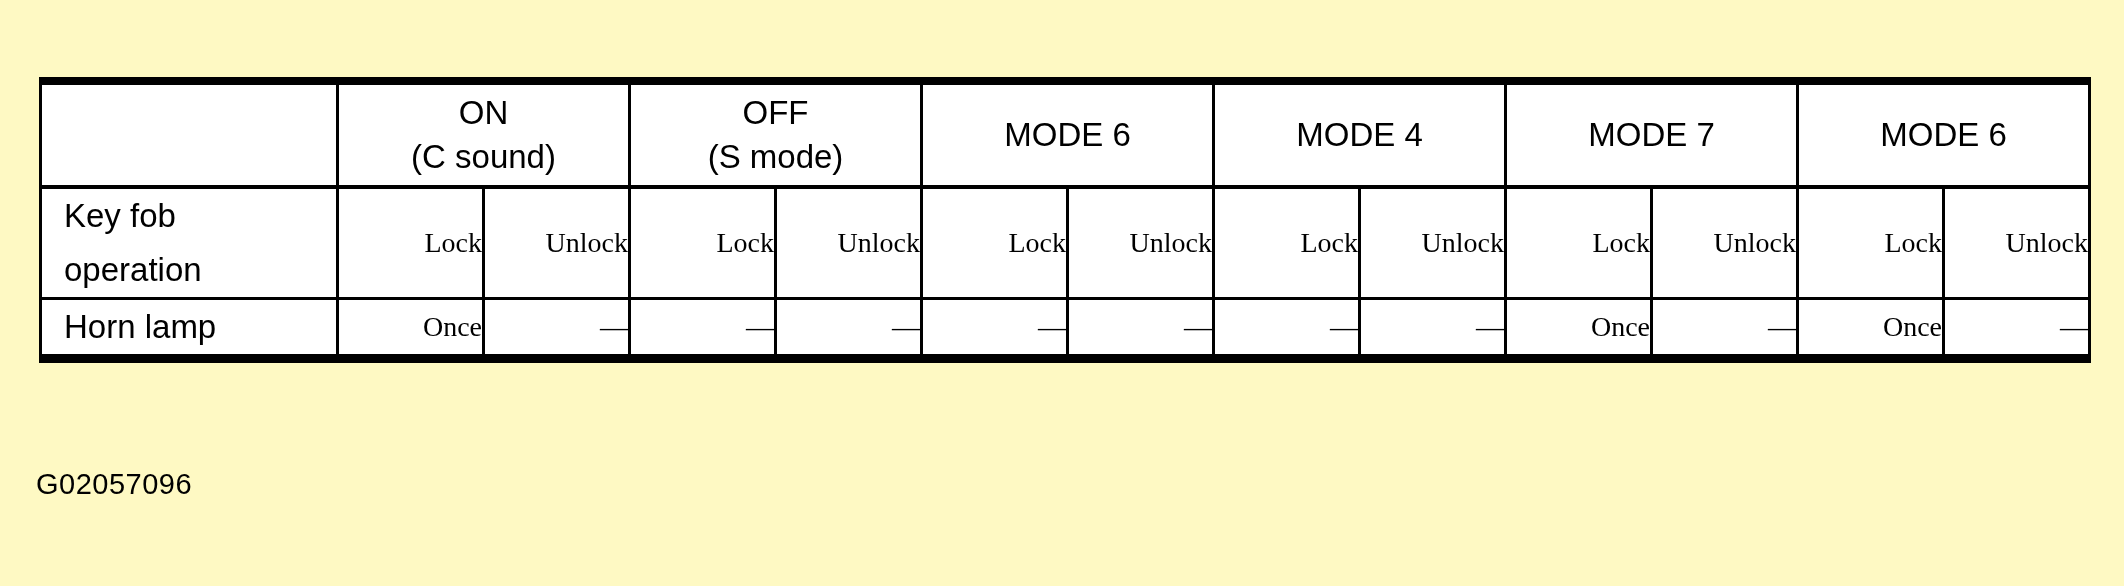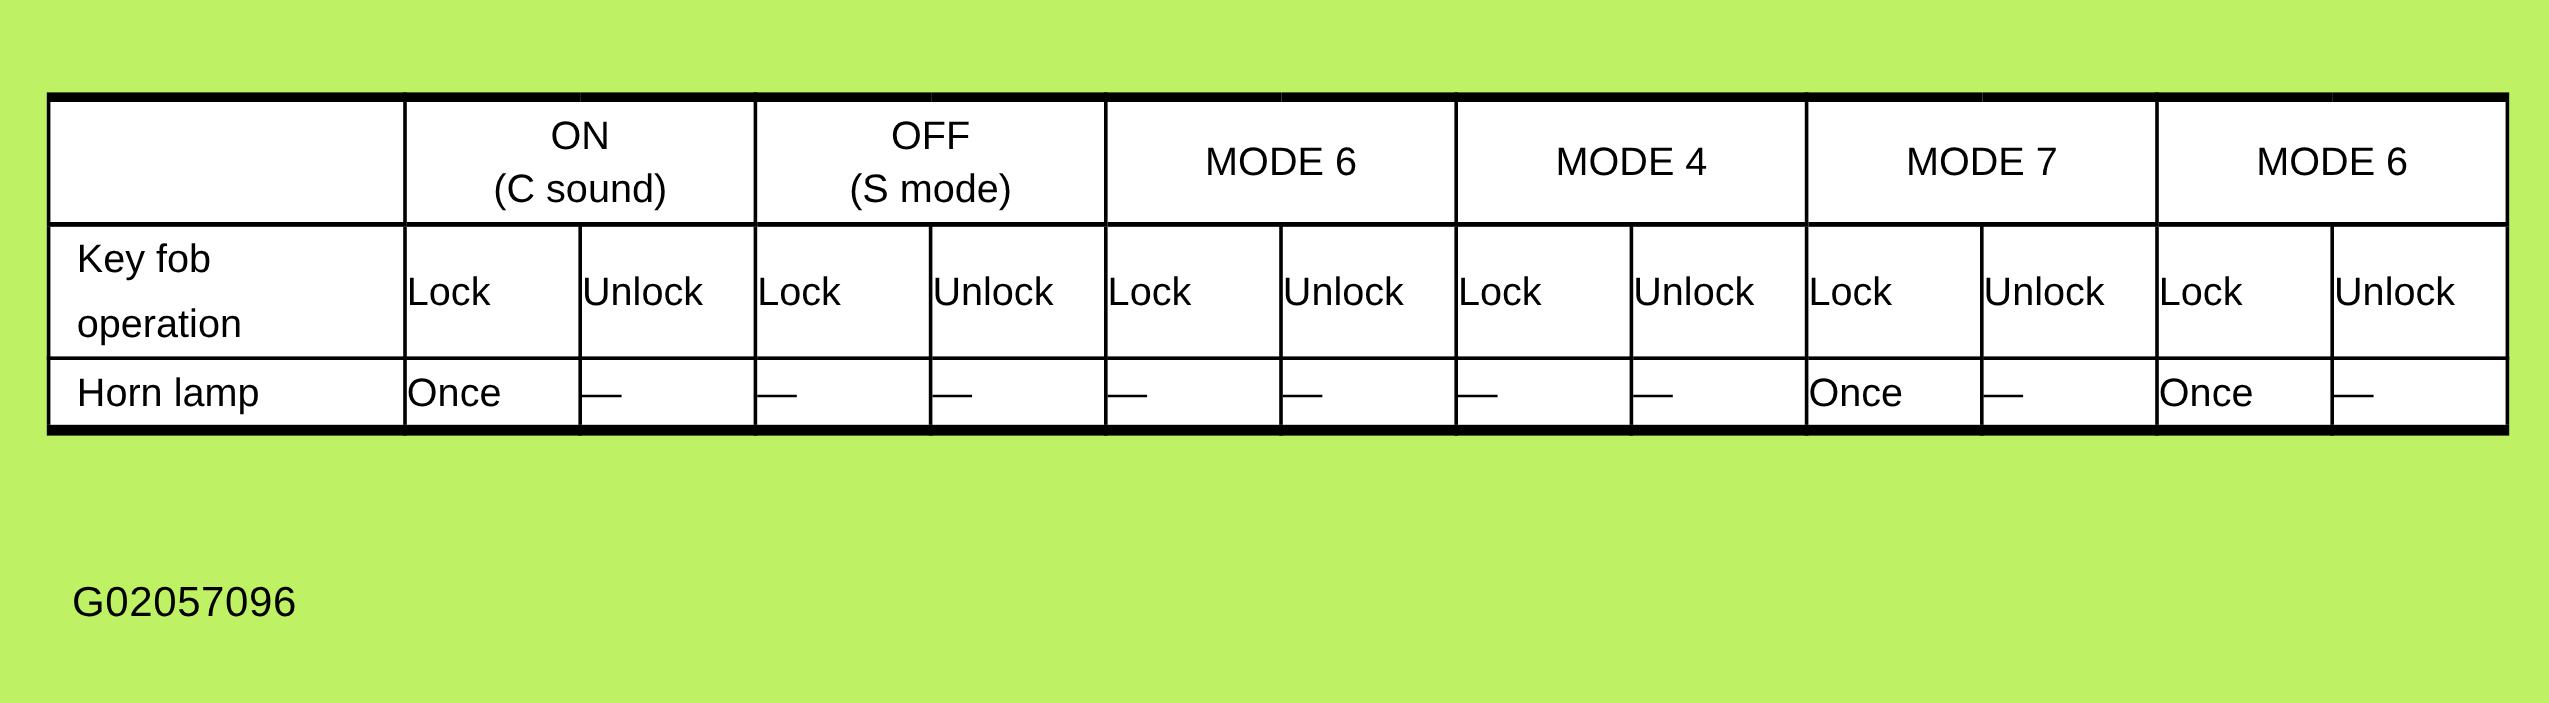--- a/index.html
+++ b/index.html
@@ -10,21 +10,21 @@
   body {
     width: 2124px;
     height: 586px;
     font-family: "Liberation Sans", sans-serif;
     color: #000000;
   }
   .sheet {
     position: relative;
     width: 2124px;
     height: 586px;
-    background: #bef264;
+    background: #fef9c3;
     overflow: hidden;
   }
   table.keyfob-table {
     position: absolute;
     left: 39px;
     top: 77px;
     width: 2050px;
     border-collapse: collapse;
     table-layout: fixed;
     border-left: 3px solid #000;
@@ -53,30 +53,30 @@
   }
   .mh-line:empty { display: none; }
   .label-cell {
     text-align: left;
     font-size: 33px;
     line-height: 54px;
     padding-left: 22px;
     padding-right: 34px;
   }
   .data-cell {
-    text-align: left;
-    font-size: 33px;
+    text-align: right;
+    font-size: 28px;
+    font-family: Liberation Serif, serif;
   }
   .figure-id {
     position: absolute;
     left: 36px;
-    top: 482px;
-    font-size: 35px;
+    top: 468px;
+    font-size: 29px;
     letter-spacing: 0.5px;
-    margin-left: 24px;
   }
 </style>
 </head>
 <body>
 
 <div class="sheet">
 
   <table class="keyfob-table">
     <colgroup>
       <col class="c-label">

